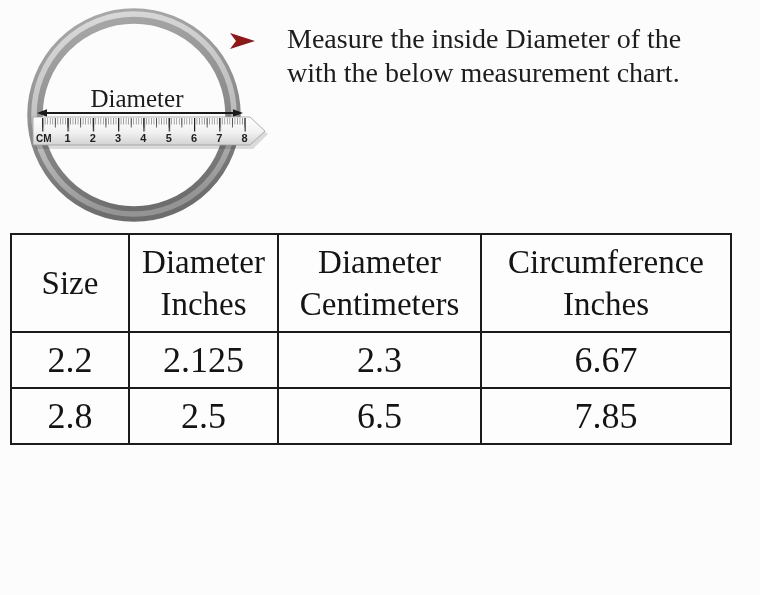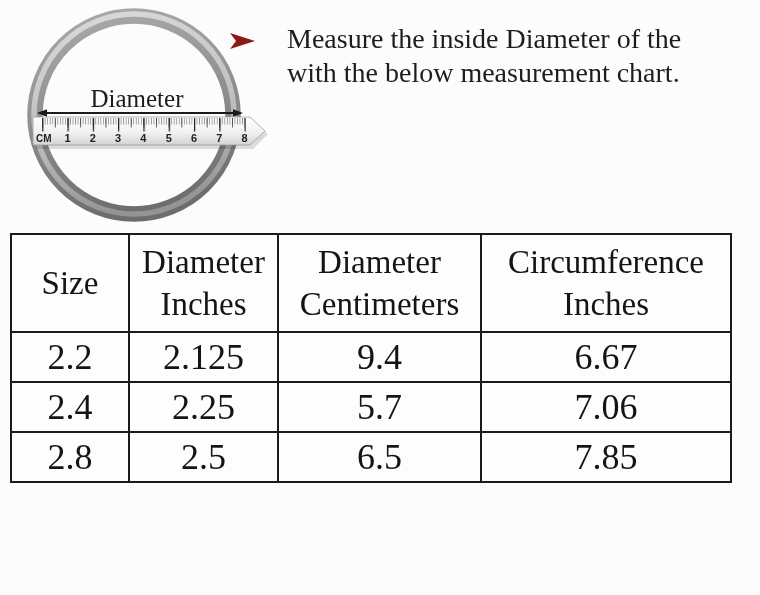--- a/index.html
+++ b/index.html
@@ -25,21 +25,21 @@
     border-collapse:collapse; table-layout:fixed; background:#fdfdfd;
   }
   .size-chart th, .size-chart td {
     border:2px solid #1b1b1b;
     text-align:center; vertical-align:middle;
     font-weight:normal; color:#141414;
   }
   .size-chart th {
     height:98px; font-size:33px; line-height:1.28; white-space:pre-line;
   }
-  .size-chart td { height:50px; font-size:36px; }
+  .size-chart td { height:56px; font-size:36px; }
   svg text { font-family:"Liberation Sans", sans-serif; }
   svg text.serif-label { font-family:"Liberation Serif", serif; }
 </style>
 </head>
 <body>
 
 <svg class="illustration" viewBox="0 0 300 235" aria-hidden="true">
   <defs>
     <linearGradient id="gradRing" x1="0.15" y1="0" x2="0.35" y2="1">
       <stop offset="0" stop-color="#a9a9a9"></stop>
@@ -124,28 +124,22 @@
       <th>Diameter
 Centimeters</th>
       <th>Circumference
 Inches</th>
     </tr>
   </thead>
   <tbody>
     <tr>
       <td>2.2</td>
       <td>2.125</td>
-      <td>9.4</td>
+      <td>2.3</td>
       <td>6.67</td>
-    </tr>
-    <tr>
-      <td>2.4</td>
-      <td>2.25</td>
-      <td>5.7</td>
-      <td>7.06</td>
     </tr>
     <tr>
       <td>2.8</td>
       <td>2.5</td>
       <td>6.5</td>
       <td>7.85</td>
     </tr>
   </tbody>
 </table>
 

